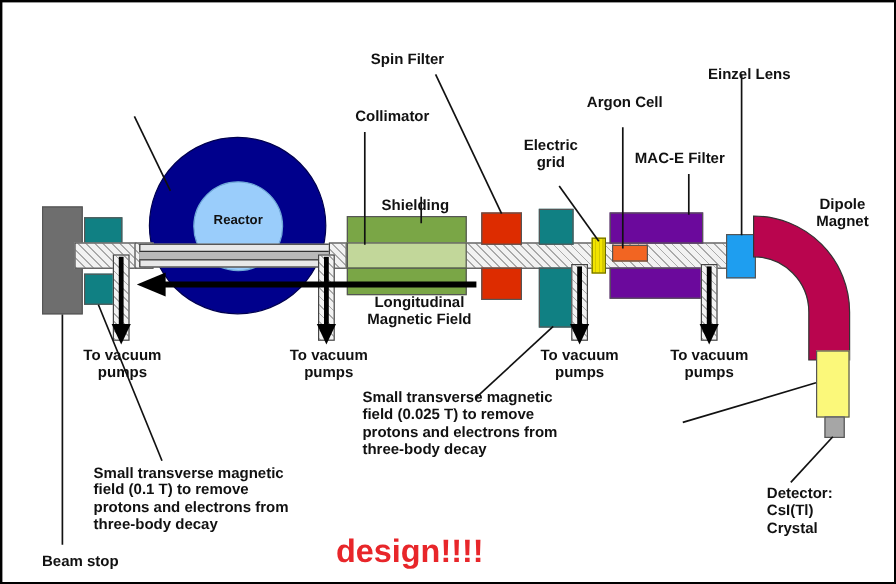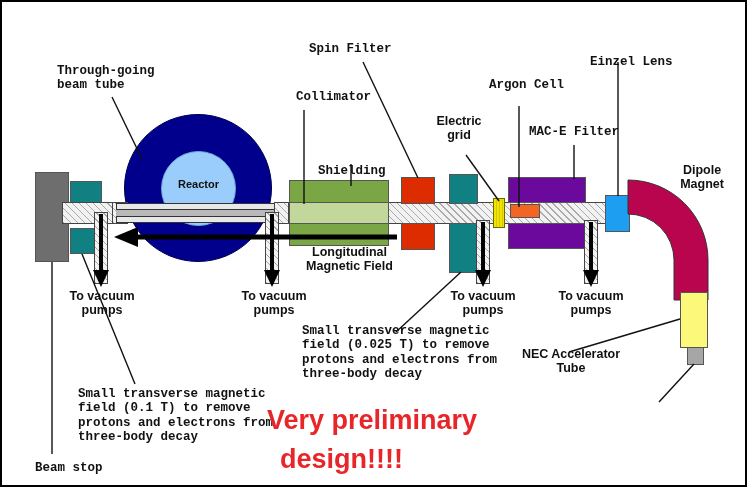--- a/index.html
+++ b/index.html
@@ -3,21 +3,21 @@
 <meta charset="utf-8">
 <style>
   html,body{margin:0;padding:0;background:#ffffff;}
   body{font-family:"Liberation Sans",sans-serif;}
   #stage{
     position:relative;width:747px;height:487px;background:#ffffff;
     border:2px solid #000;box-sizing:border-box;overflow:hidden;
   }
   .lbl{position:absolute;font-weight:bold;color:#111;line-height:1.15;white-space:pre;}
   .lbl.c{text-align:center;}
-  .lbl.l{text-align:left;font-family:Liberation Mono, monospace;}
+  .lbl.l{text-align:left;}
   .box{position:absolute;box-sizing:border-box;}
   .ol{border:1px solid #555;}
   
   .hatch{
     background-color:#f2f2f2;
     background-image:repeating-linear-gradient(45deg,
       rgba(110,110,110,.55) 0px, rgba(110,110,110,.55) 1px,
       rgba(0,0,0,0) 1px, rgba(0,0,0,0) 5px);
     border:1px solid #444;
   }
@@ -129,22 +129,20 @@
       <line x1="589" y1="220" x2="589" y2="272"></line>
     </g>
     <g fill="#000" stroke="none">
       <polygon points="99,285 91,268 107,268"></polygon>
       <polygon points="270,285 262,268 278,268"></polygon>
       <polygon points="481,285 473,268 489,268"></polygon>
       <polygon points="589,285 581,268 597,268"></polygon>
     </g>
   </svg>
 
-  <div class="lbl l" style="left:55px;top:62px;font-size:12.5px;">Through-going
-beam tube</div>
 
   <div class="lbl l" style="left:270px;top:88px;font-size:12.5px;margin-left:24px;">Collimator</div>
 
   <div class="lbl l" style="left:316px;top:142px;font-size:12.5px;margin-top:20px;">Shielding</div>
 
   <div class="lbl l" style="left:307px;top:40px;font-size:12.5px;">Spin Filter</div>
 
   <div class="lbl c" style="left:425px;top:112px;width:64px;font-size:12.5px;">Electric
 grid</div>
 
@@ -164,30 +162,30 @@
 pumps</div>
   <div class="lbl c" style="left:228px;top:287px;width:88px;font-size:12.5px;">To vacuum
 pumps</div>
   <div class="lbl c" style="left:437px;top:287px;width:88px;font-size:12.5px;">To vacuum
 pumps</div>
   <div class="lbl c" style="left:545px;top:287px;width:88px;font-size:12.5px;">To vacuum
 pumps</div>
 
   <div class="lbl l" style="left:33px;top:459px;font-size:12.5px;">Beam stop</div>
 
-  <div class="lbl c" style="left:497px;top:345px;width:144px;font-size:12.5px;">NEC Accelerator
-Tube</div>
 
+  <div class="lbl l" style="left:637px;top:402px;font-size:12.5px;">Detector:
+CsI(Tl)
+Crystal</div>
 
   <div class="lbl l" style="left:76px;top:385px;font-size:12.5px;">Small transverse magnetic
 field (0.1 T) to remove
 protons and electrons from
 three-body decay</div>
 
   <div class="lbl l" style="left:300px;top:322px;font-size:12.5px;">Small transverse magnetic
 field (0.025 T) to remove
 protons and electrons from
 three-body decay</div>
 
-  <div class="prelim" style="left:265px;top:404px;font-size:27px;">Very preliminary</div>
   <div class="prelim" style="left:278px;top:443px;font-size:27px;">design!!!!</div>
 
 </div>
 
 </body></html>

